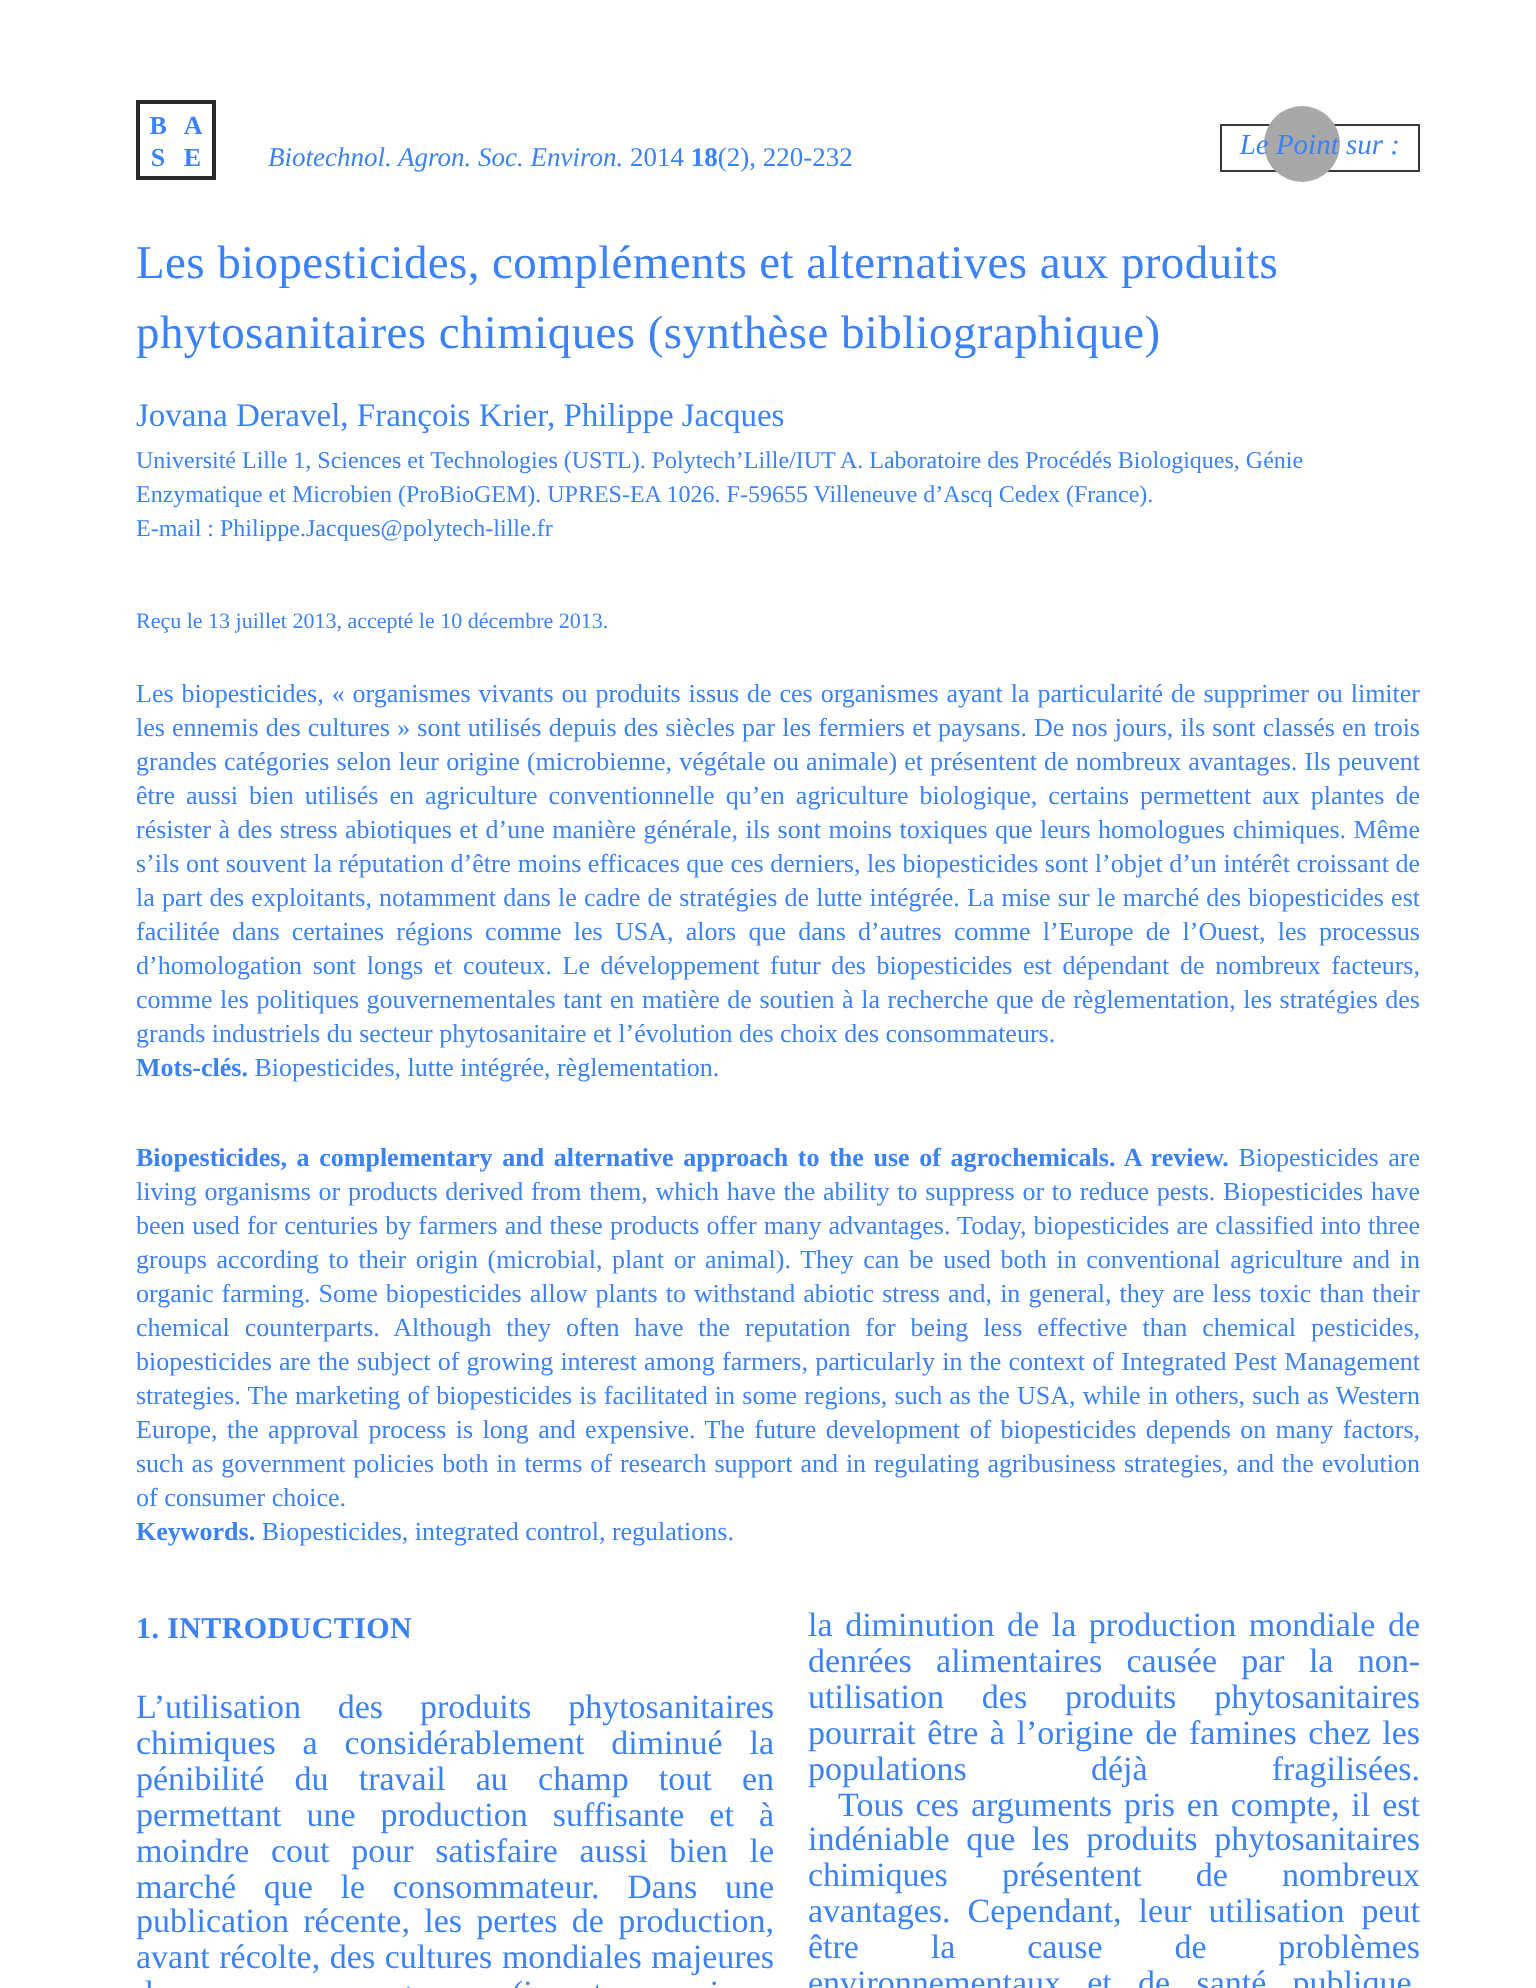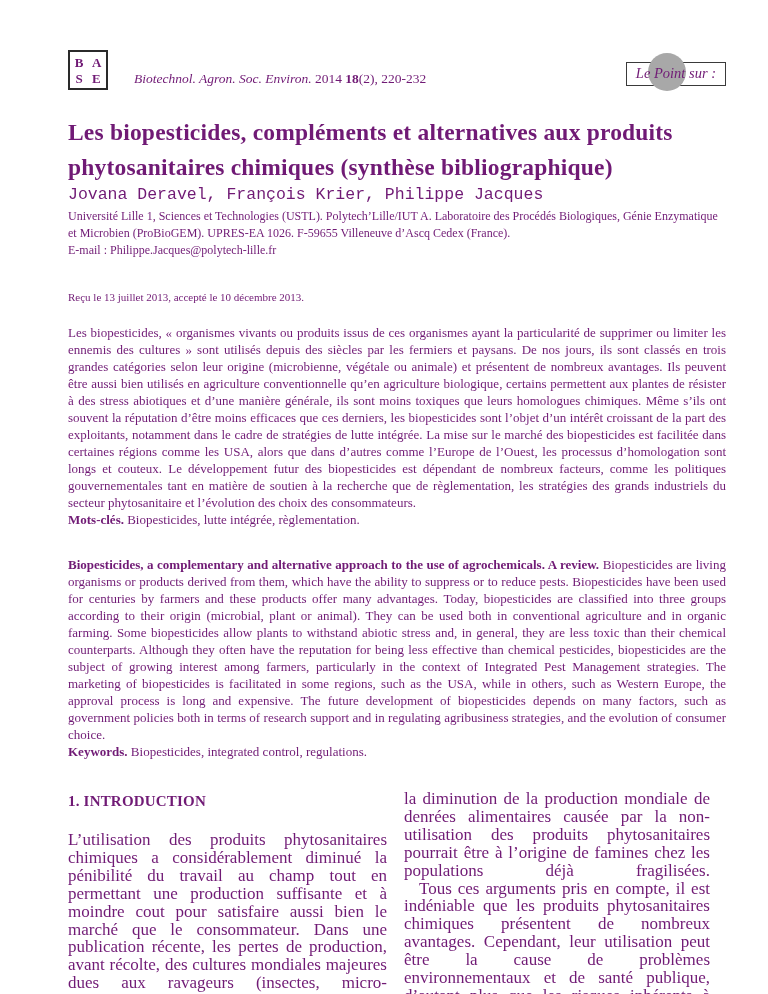--- a/index.html
+++ b/index.html
@@ -1,24 +1,24 @@
 <!DOCTYPE html>
 <html lang="fr"><head>
 <meta charset="utf-8">
 <style>
   html, body { margin: 0; padding: 0; background: #ffffff; }
   .page {
     position: relative;
     width: 768px;
     height: 994px;
     background: #ffffff;
-    color: #701a75;
+    color: #3b82f6;
     font-family: "Liberation Serif", serif;
     box-sizing: border-box;
-    padding: 48px 42px 0 68px;
+    padding: 48px 58px 0 68px;
     overflow: hidden;
   }
 
   
   .header {
     position: relative;
     display: flex;
     align-items: flex-end;
     height: 42px;
   }
@@ -67,26 +67,26 @@
     z-index: 0;
   }
   .badge span.txt { position: relative; z-index: 1; margin-top: 12px; }
   .badge .pt { font-weight: normal; }
 
   
   .title {
     margin-top: 25px;
     font-size: 23.5px;
     line-height: 35px;
-    font-weight: bold;
+    font-weight: normal;
     letter-spacing: 0.2px;
   }
   .authors {
+    margin-top: 13px;
     font-size: 16.5px;
-    font-family: Liberation Mono, monospace;
   }
   .affiliation {
     margin-top: 4px;
     font-size: 12px;
     line-height: 17px;
   }
   .received {
     margin-top: 32px;
     font-size: 11px;
   }

